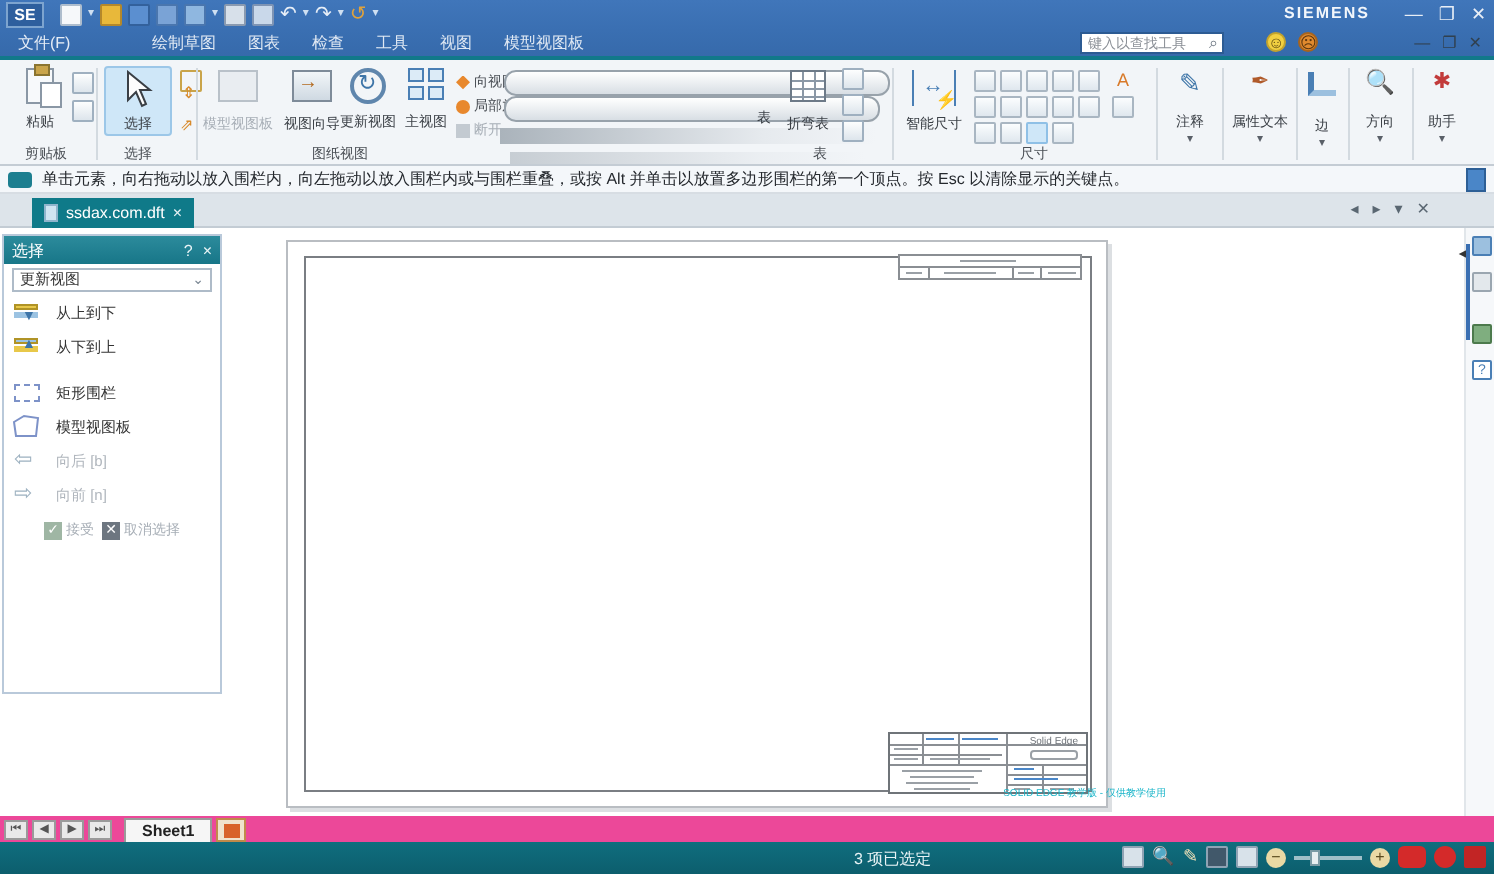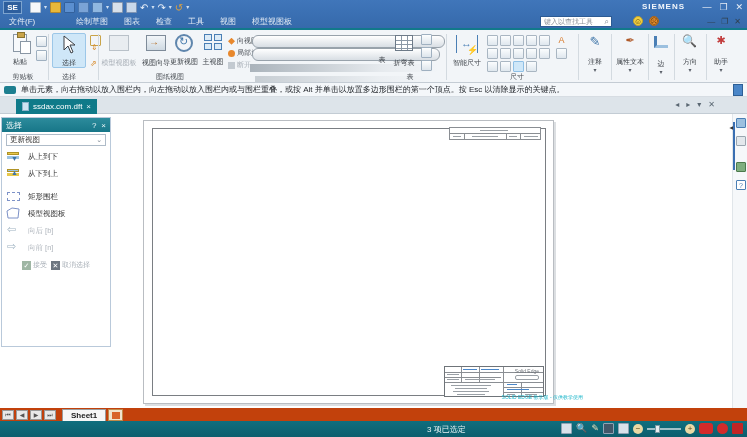--- a/index.html
+++ b/index.html
@@ -129,21 +129,21 @@
   .stampbox { position:absolute; right:4px; top:8px; width:24px; height:5px; border:1px solid #9aa0a6; border-radius:2px; }
   .watermark { position:absolute; right:-40px; bottom:-4px; font-size:5px; color:#19b5c9; white-space:nowrap; }
 
   
   .rightstrip { position:absolute; right:0; top:0; width:15px; height:294px; background:#f6f8fa; border-left:1px solid #e1e6ea; }
   .dockline { position:absolute; left:0px; top:8px; width:2px; height:48px; background:#3a6fb2; }
   .dock-ic { position:absolute; left:3px; width:10px; height:10px; border-radius:1px; }
   .collapse-arr { position:absolute; left:-5px; top:10px; color:#333; font-size:7px; }
 
   
-  .sheetbar { position:absolute; left:0; top:408px; width:747px; height:13px; background:#c2410c; display:flex; align-items:center; }
+  .sheetbar { position:absolute; left:0; top:408px; width:747px; height:13px; background:#ec4899; display:flex; align-items:center; }
   .navbtn { width:12px; height:10px; background:#e9e9e9; border:1px solid #9a9a9a; margin-left:2px; font-size:6px; color:#555; text-align:center; line-height:9px; }
   .sheettab { height:12px; background:#f6f6f6; border:1px solid #9a9a9a; border-bottom:0; margin-left:6px; padding:0 8px; font-size:8px; font-weight:bold; color:#222; line-height:11px; }
   .newsheet { width:15px; height:12px; background:#f0e2cd; border:1px solid #c08a4a; margin-left:2px; position:relative; }
   .newsheet:before { content:""; position:absolute; left:3px; top:2px; width:8px; height:7px; background:#d8622a; }
 
   
   .statusbar { position:absolute; left:0; top:421px; width:747px; height:16px; background:linear-gradient(#106e7e,#0c5e6d); color:#e8f3f5; }
   .selcount { position:absolute; left:427px; top:3px; font-size:8px; }
   .sbicons { position:absolute; right:4px; top:2px; display:flex; align-items:center; gap:4px; }
   .sbic { width:11px; height:11px; border-radius:1px; }

